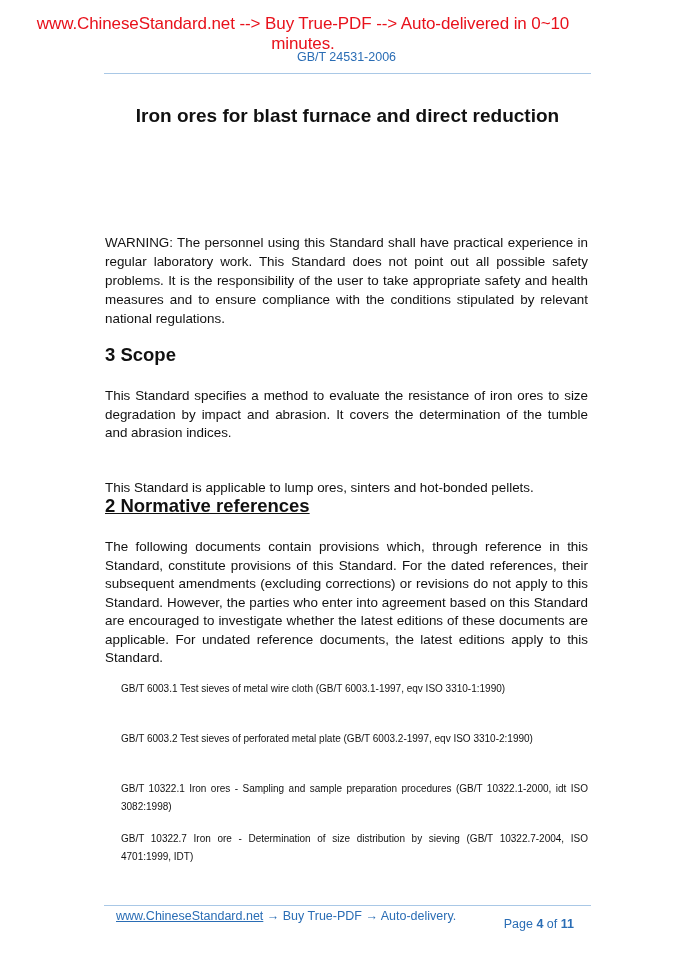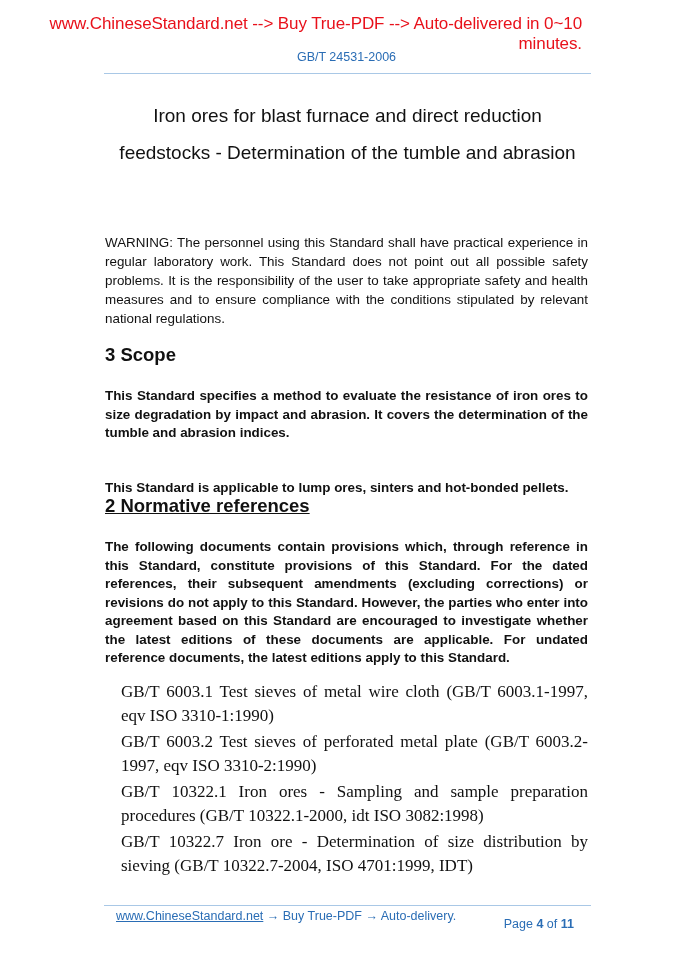--- a/index.html
+++ b/index.html
@@ -1,40 +1,39 @@
 <!DOCTYPE html>
 <html><head>
 <meta charset="utf-8">
 <style>
   html, body { margin:0; padding:0; background:#ffffff; }
   body { width:693px; height:980px; position:relative; overflow:hidden; font-family:"Liberation Sans", sans-serif; color:#111; }
-  .banner { position:absolute; top:14px; left:0; width:582px; text-align:right; color:#e8111b; font-size:17px; letter-spacing:-0.1px; }
+  .banner { position:absolute; top:14px; left:12px; width:582px; text-align:center; color:#e8111b; font-size:17px; letter-spacing:-0.1px; }
   .doc-code { position:absolute; top:50px; left:0; width:693px; text-align:center; color:#2a6db5; font-size:12.5px; }
   .head-rule { position:absolute; top:73px; left:104px; width:487px; height:1px; background:#a9c8e6; }
-  .title { position:absolute; top:97px; left:100px; width:495px; text-align:center; font-weight:normal; font-size:19px; line-height:37px; }
+  .title { position:absolute; top:97px; left:100px; width:495px; text-align:center; font-weight:bold; font-size:19px; line-height:37px; }
   .warning { position:absolute; top:233px; left:105px; width:483px; font-weight:normal; font-size:13.4px; line-height:19px; text-align:justify; }
   .h1 { position:absolute; left:105px; font-weight:bold; font-size:18.5px; }
-  .para { position:absolute; left:105px; width:483px; font-size:13.4px; line-height:18.5px; text-align:justify;font-weight:bold; }
-  .ref { position:absolute; left:121px; width:467px; font-size:17px; line-height:24px; text-align:justify;font-family:Liberation Serif, serif; }
+  .para { position:absolute; left:105px; width:483px; font-size:13.4px; line-height:18.5px; text-align:justify; }
+  .ref { position:absolute; left:121px; width:467px; font-size:10px; line-height:18px; text-align:justify; }
   .foot-rule { position:absolute; top:905px; left:104px; width:487px; height:1px; background:#a9c8e6; }
   .footer { position:absolute; top:909px; left:116px; width:470px; font-size:12.5px; color:#2a6db5; }
   .footer a { color:#2a6db5; text-decoration:underline; }
   .footer .page { position:absolute; right:12px; top:8px; }
   .footer .page b { font-weight:bold; }
 </style>
 </head>
 <body>
 
 <div class="banner">www.ChineseStandard.net --&gt; Buy True-PDF --&gt; Auto-delivered in 0~10 minutes.</div>
 <div class="doc-code">GB/T 24531-2006</div>
 <div class="head-rule"></div>
 
 <div class="title">
   <div>Iron ores for blast furnace and direct reduction</div>
-  <div>feedstocks - Determination of the tumble and abrasion</div>
 </div>
 
 <div class="warning">WARNING: The personnel using this Standard shall have practical experience in regular laboratory work. This Standard does not point out all possible safety problems. It is the responsibility of the user to take appropriate safety and health measures and to ensure compliance with the conditions stipulated by relevant national regulations.</div>
 
 <div class="h1" style="top:344px;">3 Scope</div>
 <div class="para" style="top:387px;">This Standard specifies a method to evaluate the resistance of iron ores to size degradation by impact and abrasion. It covers the determination of the tumble and abrasion indices.</div>
 <div class="para" style="top:479px;">This Standard is applicable to lump ores, sinters and hot-bonded pellets.</div>
 
 <div class="h1" style="top:495px;text-decoration:underline;">2 Normative references</div>
 <div class="para" style="top:538px;">The following documents contain provisions which, through reference in this Standard, constitute provisions of this Standard. For the dated references, their subsequent amendments (excluding corrections) or revisions do not apply to this Standard. However, the parties who enter into agreement based on this Standard are encouraged to investigate whether the latest editions of these documents are applicable. For undated reference documents, the latest editions apply to this Standard.</div>

